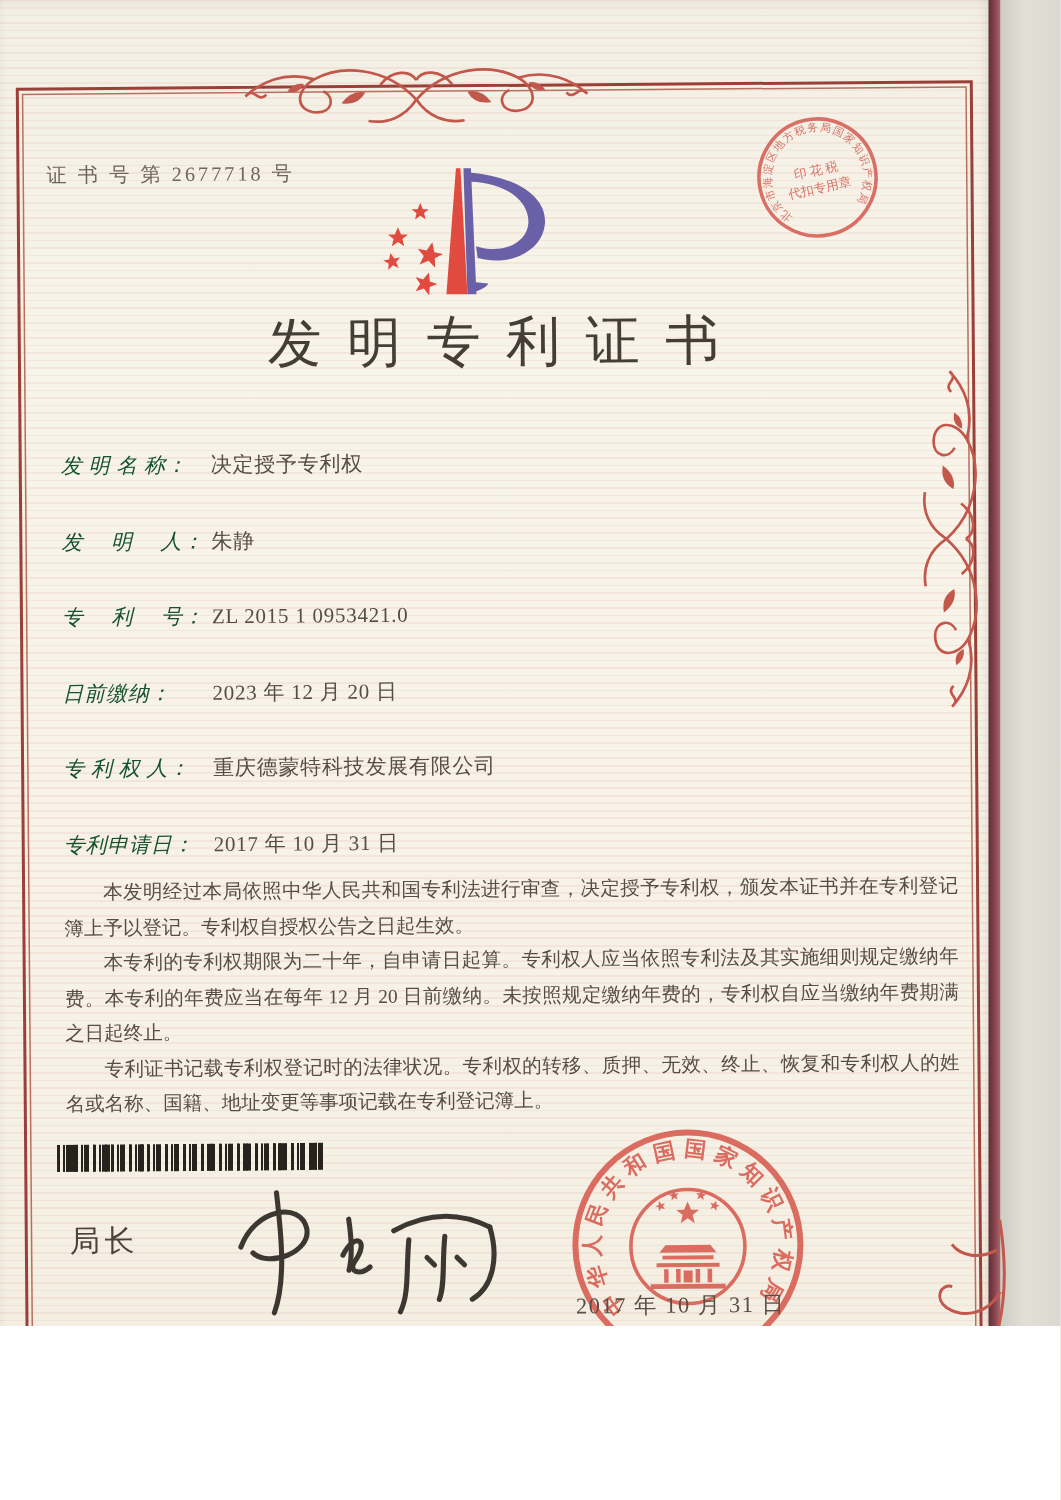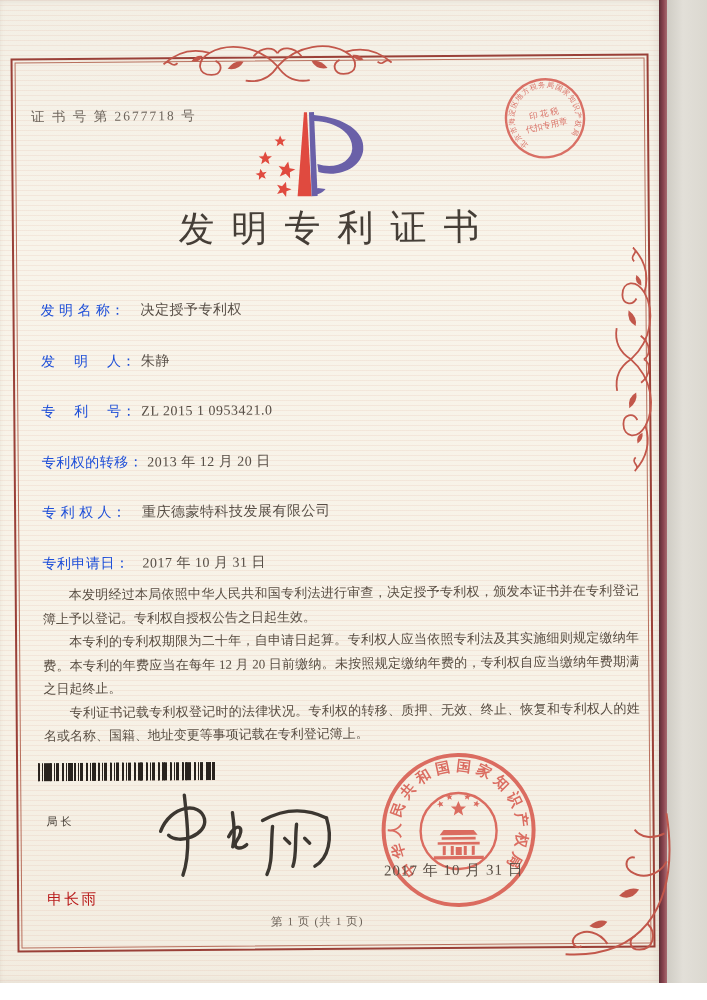--- a/index.html
+++ b/index.html
@@ -1,17 +1,17 @@
 <!DOCTYPE html>
 <html><head>
 <meta charset="utf-8">
 <style>
   html,body{margin:0;padding:0;}
   body{width:707px;height:1000px;font-family:"Liberation Serif","DejaVu Serif",serif;}
-  .scan{position:relative;width:707px;height:983px;background:#d8d5ce;overflow:hidden;}
+  .scan{position:relative;width:707px;height:884px;background:#d8d5ce;overflow:hidden;}
   
   .paper{position:absolute;left:0;top:0;width:660px;height:986px;
     background:linear-gradient(180deg,#f3efe5 0%,#f8f4ea 25%,#f7f2e7 70%,#f2ece0 100%);
     box-shadow:inset -3px -3px 8px rgba(90,70,60,.10), inset 0 2px 4px rgba(120,110,100,.06);}
   .paper-texture{position:absolute;left:0;top:0;width:660px;height:986px;
     background:repeating-linear-gradient(180deg,rgba(226,178,160,.20) 0 1px,rgba(255,255,255,0) 1px 5px);
     pointer-events:none;}
   .edge-strip{position:absolute;left:659px;top:0;width:8px;height:1000px;
     background:linear-gradient(90deg,#5e2e36,#8a4550 55%,#a86b70);}
   .edge-light{position:absolute;left:667px;top:0;width:40px;height:1000px;
@@ -27,31 +27,31 @@
   .orn-right{left:610px;top:248px;width:58px;height:228px;}
   .orn-corner{left:546px;top:808px;width:128px;height:152px;}
   
   .cert-no{position:absolute;left:34px;top:106px;font-size:13.5px;letter-spacing:2px;color:#6e655c;}
   .logo{position:absolute;left:256px;top:108px;}
   .stamp-tax{position:absolute;left:506px;top:78px;opacity:.85;mix-blend-mode:multiply;transform:rotate(-12deg);}
   .title{position:absolute;left:14px;top:204px;width:634px;text-align:center;
     font-size:36px;color:#453e37;letter-spacing:17px;text-indent:17px;font-weight:500;}
   .fields{position:absolute;left:42px;top:300px;width:580px;}
   .field-row{margin-bottom:30.5px;font-size:14px;color:#5d544b;letter-spacing:.5px;height:20px;}
-  .field-label{display:inline-block;min-width:96px;color:#1d4ed8;}
+  .field-label{display:inline-block;min-width:96px;color:#14532d;font-style:italic;}
   .field-value{color:#564d45;}
   .paras{position:absolute;left:42px;top:581px;width:596px;font-size:13px;line-height:23.5px;
     color:#584d42;text-align:justify;}
   .paras p{margin:0;text-indent:2em;}
   .barcode{position:absolute;left:36px;top:761px;width:178px;height:18px;
     background-image:
       repeating-linear-gradient(90deg,#28221d 0 2px,rgba(0,0,0,0) 2px 6px),
       repeating-linear-gradient(90deg,#28221d 0 1px,rgba(0,0,0,0) 1px 4px),
       repeating-linear-gradient(90deg,rgba(0,0,0,0) 0 9px,#28221d 9px 12px,rgba(0,0,0,0) 12px 23px);}
-  .signer-title{position:absolute;left:44px;top:812px;font-size:11px;letter-spacing:3px;color:#4b433b;text-align:center;}
+  .signer-title{position:absolute;left:44px;top:812px;font-size:20px;letter-spacing:3px;color:#4b433b;text-align:center;}
   .signer-name{position:absolute;left:44px;top:888px;font-size:15px;letter-spacing:2px;color:#b91c1c;}
   .signature{position:absolute;left:142px;top:786px;}
   .seal-office{position:absolute;left:377px;top:752px;opacity:.86;mix-blend-mode:multiply;}
   .issue-date{position:absolute;left:381px;top:862px;font-size:15px;letter-spacing:1px;color:#5a5047;z-index:5;}
   .footer-page{position:absolute;left:14px;top:914px;width:600px;text-align:center;
     font-size:11.5px;letter-spacing:1px;color:#6e645a;}
   svg text{font-family:"Liberation Serif","DejaVu Serif",serif;}
 </style>
 </head>
 <body>
@@ -139,22 +139,22 @@
       </div>
       <div class="field-row">
         <span class="field-label">发　 明　 人：</span>
         <span class="field-value">朱静</span>
       </div>
       <div class="field-row">
         <span class="field-label">专　 利　 号：</span>
         <span class="field-value">ZL 2015 1 0953421.0</span>
       </div>
       <div class="field-row">
-        <span class="field-label">专利权的转移：</span>
-        <span class="field-value">2013 年 12 月 20 日</span>
+        <span class="field-label">日前缴纳：</span>
+        <span class="field-value">2023 年 12 月 20 日</span>
       </div>
       <div class="field-row">
         <span class="field-label">专 利 权 人：</span>
         <span class="field-value">重庆德蒙特科技发展有限公司</span>
       </div>
       <div class="field-row">
         <span class="field-label">专利申请日：</span>
         <span class="field-value">2017 年 10 月 31 日</span>
       </div>
     </div>

